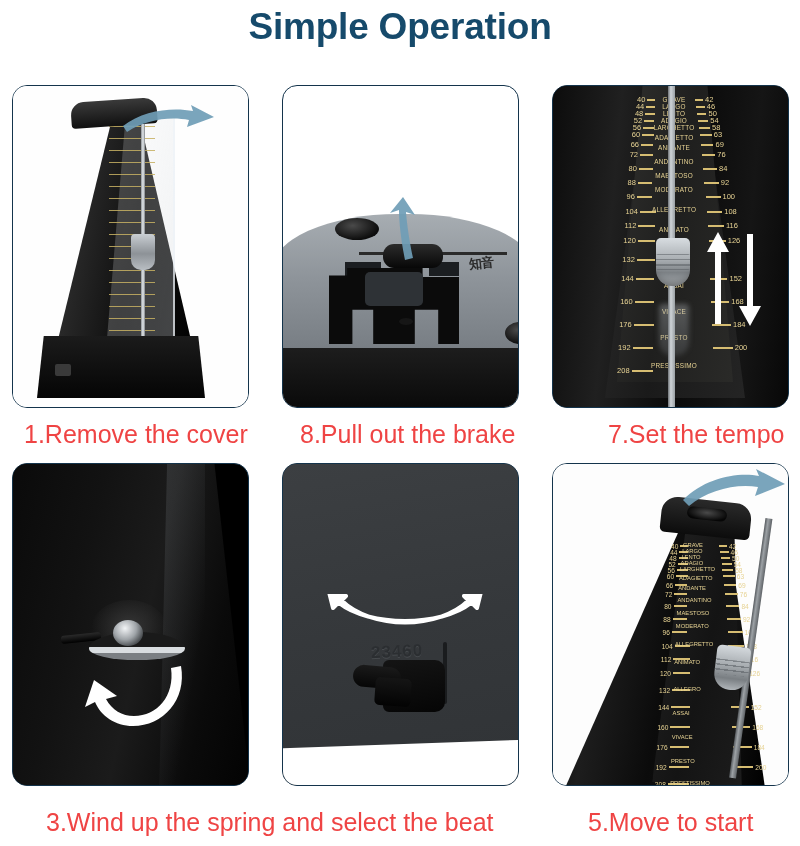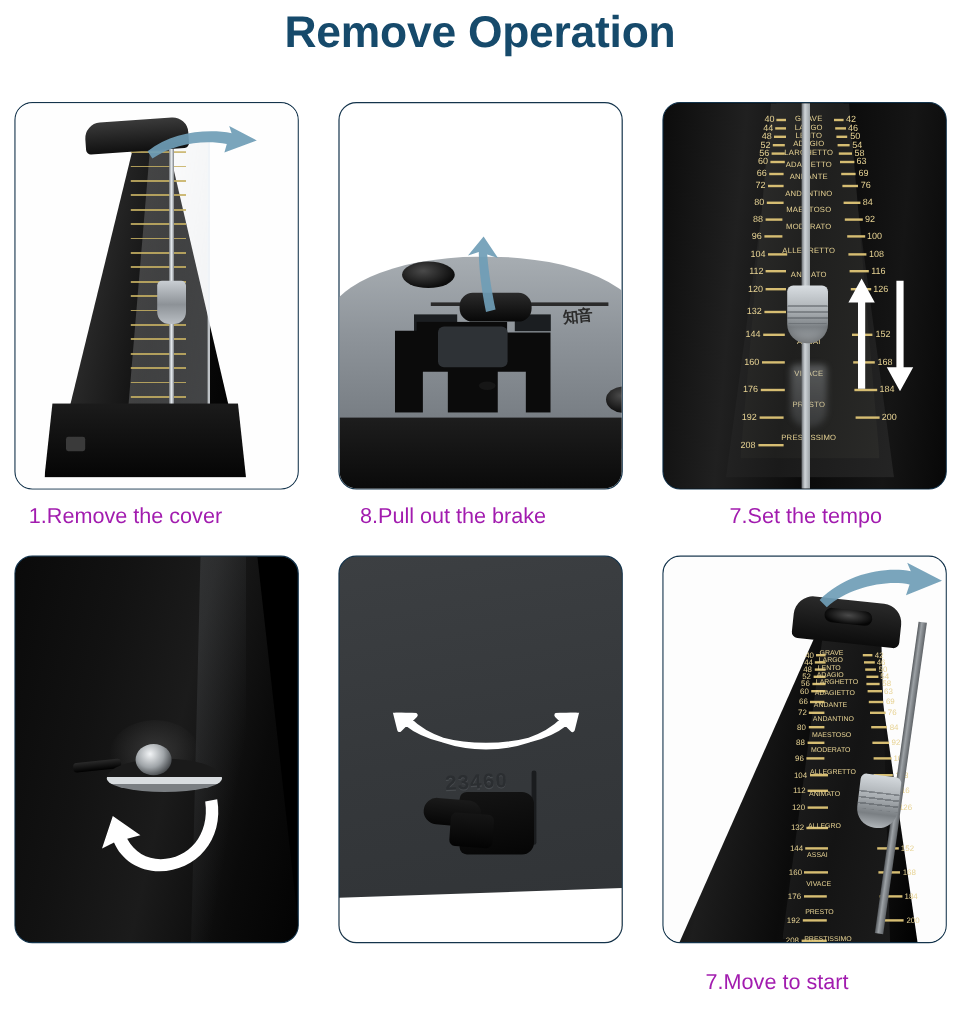--- a/index.html
+++ b/index.html
@@ -22,22 +22,22 @@
   
   .panel {
     position: absolute;
     border: 1.6px solid #14344c;
     border-radius: 15px;
     overflow: hidden;
     background: #ffffff;
   }
   .caption {
     position: absolute;
-    font-size: 18px; font-weight: 400;
-    color: #a21caf;
+    font-size: 25px; font-weight: 400;
+    color: #ef4444;
     white-space: nowrap;
   }
 
   
   .stage { position: absolute; inset: 0; }
 
   
   .p1-bg { position:absolute; inset:0; background:#fefefe; }
   .m-body {
     position: absolute; left: 28px; top: 22px; width: 160px; height: 275px;
@@ -289,21 +289,21 @@
   }
   .arrow-right-6 { position:absolute; left:128px; top:4px; width:106px; height:40px; }
   .p6-tick-num { font-size:6.6px; color:#e7d394; line-height:7px; }
   .p6-name { position:absolute; font-size:5.8px; color:#e7d394; white-space:nowrap; }
 </style>
 </head>
 <body>
 
 <div id="root">
 
-  <div class="title">Remove Operation</div>
+  <div class="title">Simple Operation</div>
 
   <div class="panel" style="left:12px; top:85px; width:237px; height:323px;">
     <div class="stage">
       <div class="p1-bg"></div>
       <div class="m-body"></div>
       <div class="m-glass"></div>
       <div class="m-scale-strip"></div>
       <div class="m-rod"></div>
       <div class="m-weight"></div>
       <div class="m-cap"></div>
@@ -753,15 +753,16 @@
       <div class="p6-slot"></div>
       <div class="p6-rod"></div>
       <div class="p6-weight"></div>
       <div class="p6-weight-lines"></div>
       <svg class="arrow-right-6" viewBox="0 0 106 40">
         <path d="M2 32 C 24 10, 56 4, 78 8 L 75 1 L 104 16 L 74 28 L 77 19
                  C 56 15, 26 22, 8 38 Z" fill="#6f9db6" opacity="0.92"></path>
       </svg>
     </div>
   </div>
-  <div class="caption" style="left:588px; top:808px;">7.Move to start</div>
+  <div class="caption" style="left:46px; top:808px;">3.Wind up the spring and select the beat</div>
+  <div class="caption" style="left:588px; top:808px;">5.Move to start</div>
 
 </div>
 
 </body></html>

